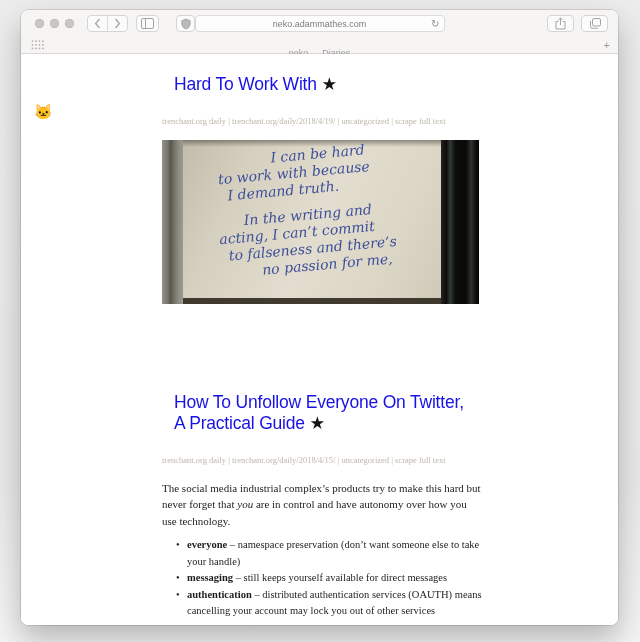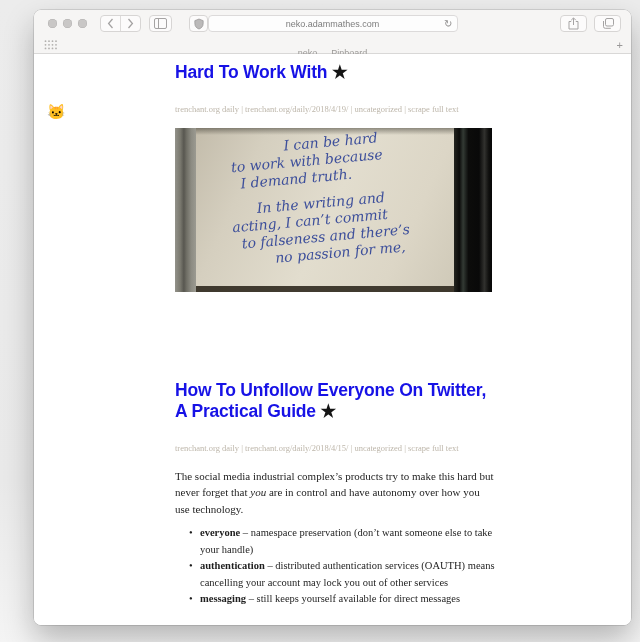--- a/index.html
+++ b/index.html
@@ -3,21 +3,21 @@
 <meta charset="utf-8">
 <style>
   html,body{margin:0;padding:0;}
   body{
     width:640px;height:642px;position:relative;overflow:hidden;
     background:linear-gradient(180deg,#ececec 0%,#e9e9e9 75%,#f4f4f4 100%);
     font-family:"Liberation Sans",sans-serif;
     -webkit-font-smoothing:antialiased;
   }
   .window{
-    position:absolute;left:34px;top:10px;width:597px;height:615px;
+    position:absolute;left:21px;top:10px;width:597px;height:615px;
     background:#fff;border-radius:7px;overflow:hidden;
     box-shadow:0 0 0 0.5px rgba(0,0,0,.22),0 14px 30px rgba(0,0,0,.26);
   }
   
   .chrome{background:#f6f5f4;}
   .toolbar{height:26px;display:flex;align-items:center;padding:0 8px;position:relative;}
   .traffic{display:flex;gap:6px;margin-left:6px;}
   .light{width:9px;height:9px;border-radius:50%;background:#c9c7c6;box-shadow:inset 0 0 0 0.5px #b2b0af;}
   .navgroup{display:flex;margin-left:13px;border:1px solid #d7d5d4;border-radius:4px;background:#fcfbfb;overflow:hidden;}
   .navbtn{width:19px;height:15px;display:flex;align-items:center;justify-content:center;}
@@ -36,22 +36,22 @@
   .share-btn,.tabs-btn{width:25px;}
   .bookmarksbar{height:17px;display:flex;align-items:center;position:relative;border-bottom:1px solid #d9d8d7;}
   .favgrid{margin-left:10px;display:flex;}
   .bm-center{position:absolute;left:50%;transform:translateX(-50%);display:flex;gap:14px;margin-top:16px;}
   .bm-item{font-size:9px;color:#9c9a98;}
   .newtab{margin-left:auto;margin-right:8px;font-size:11px;color:#9a9898;line-height:16px;}
   
   .content{position:relative;height:calc(100% - 44px);background:#fff;font-family:"Liberation Serif",serif;}
   .cat{position:absolute;left:13px;top:50px;font-size:15px;line-height:16px;}
   .col{margin-left:141px;width:321px;padding-top:8px;}
-  h1,h2{font-family:"Liberation Sans",sans-serif;font-weight:700;color:var(--blue,#1712e6);
-    font-size:17.5px;line-height:21.5px;margin:0;letter-spacing:-0.2px;}
+  h1,h2{font-family:"Liberation Sans",sans-serif;font-weight:400;color:var(--blue,#1712e6);
+    font-size:17.5px;line-height:21.5px;margin:12px;letter-spacing:-0.2px;}
   .star{color:#141414;}
   .meta{font-size:8.5px;color:var(--meta,#bdb6aa);margin-top:20px;white-space:nowrap;}
   .post-image{margin-top:14px;width:317px;height:164px;position:relative;background:#0e0e0c;overflow:hidden;}
   .band-left{position:absolute;left:0;top:0;bottom:0;width:21px;
     background:linear-gradient(90deg,#93928a 0%,#7a796f 25%,#585750 42%,#6f6e65 55%,#8d8c83 78%,#9b9a91 100%);}
   .paper{position:absolute;left:21px;right:38px;top:0;bottom:0;
     background:linear-gradient(115deg,#c3bcab 0%,#d5cfbf 22%,#e2ddce 52%,#dcd6c6 78%,#cfc9b8 100%);}
   .paper-shade{position:absolute;left:21px;right:38px;top:0;height:7px;
     background:linear-gradient(180deg,rgba(40,38,30,.45),rgba(40,38,30,0));}
   .band-right{position:absolute;right:0;top:0;bottom:0;width:38px;
@@ -157,21 +157,21 @@
               <circle cx="12" cy="4.8" r="0.9"></circle>
             <circle cx="1.5" cy="8.4" r="0.9"></circle>
               <circle cx="5" cy="8.4" r="0.9"></circle>
               <circle cx="8.5" cy="8.4" r="0.9"></circle>
               <circle cx="12" cy="8.4" r="0.9"></circle>
           </g>
         </svg>
       </div>
       <div class="bm-center">
         <span class="bm-item">neko</span>
-        <span class="bm-item">Pinboard</span>
+        <span class="bm-item">Diaries</span>
       </div>
       <span class="newtab">+</span>
     </div>
   </div>
 
   <div class="content">
     <div class="cat">🐱</div>
     <div class="col">
 
       <div>
@@ -195,21 +195,21 @@
         </div>
       </div>
 
       <div class="post2">
         <h2><span>How To Unfollow Everyone On Twitter,<br>A Practical Guide</span> <span class="star">★</span></h2>
         <div class="meta">trenchant.org daily  |  trenchant.org/daily/2018/4/15/  |  uncategorized  |  scrape full text</div>
         <div class="body-text">
           <p><span>The social media industrial complex’s products try to make this hard but never forget that </span><em>you</em><span> are in control and have autonomy over how you use technology.</span></p>
           <div class="ul">
               <div class="li"><b>everyone</b> – namespace preservation (don’t want someone else to take your handle)</div>
+              <div class="li"><b>messaging</b> – still keeps yourself available for direct messages</div>
               <div class="li"><b>authentication</b> – distributed authentication services (OAUTH) means cancelling your account may lock you out of other services</div>
-              <div class="li"><b>messaging</b> – still keeps yourself available for direct messages</div>
             </div>
         </div>
       </div>
 
     </div>
   </div>
 </div>
 
 </body></html>

